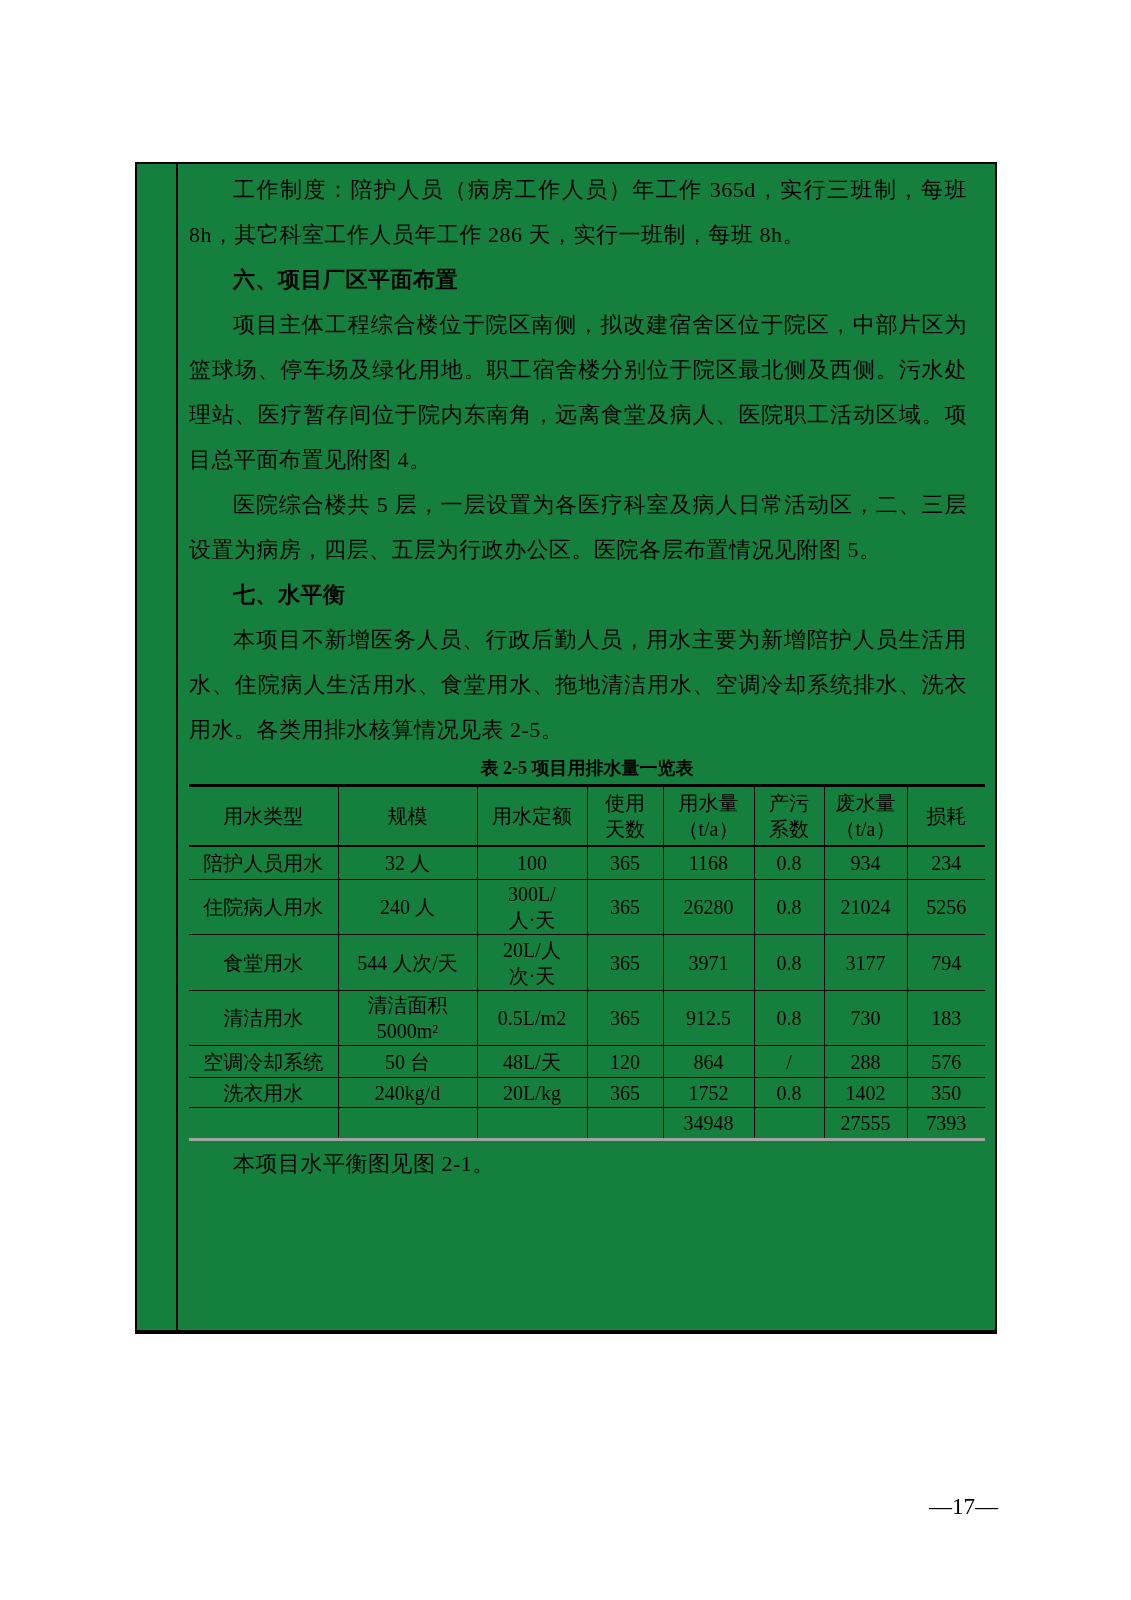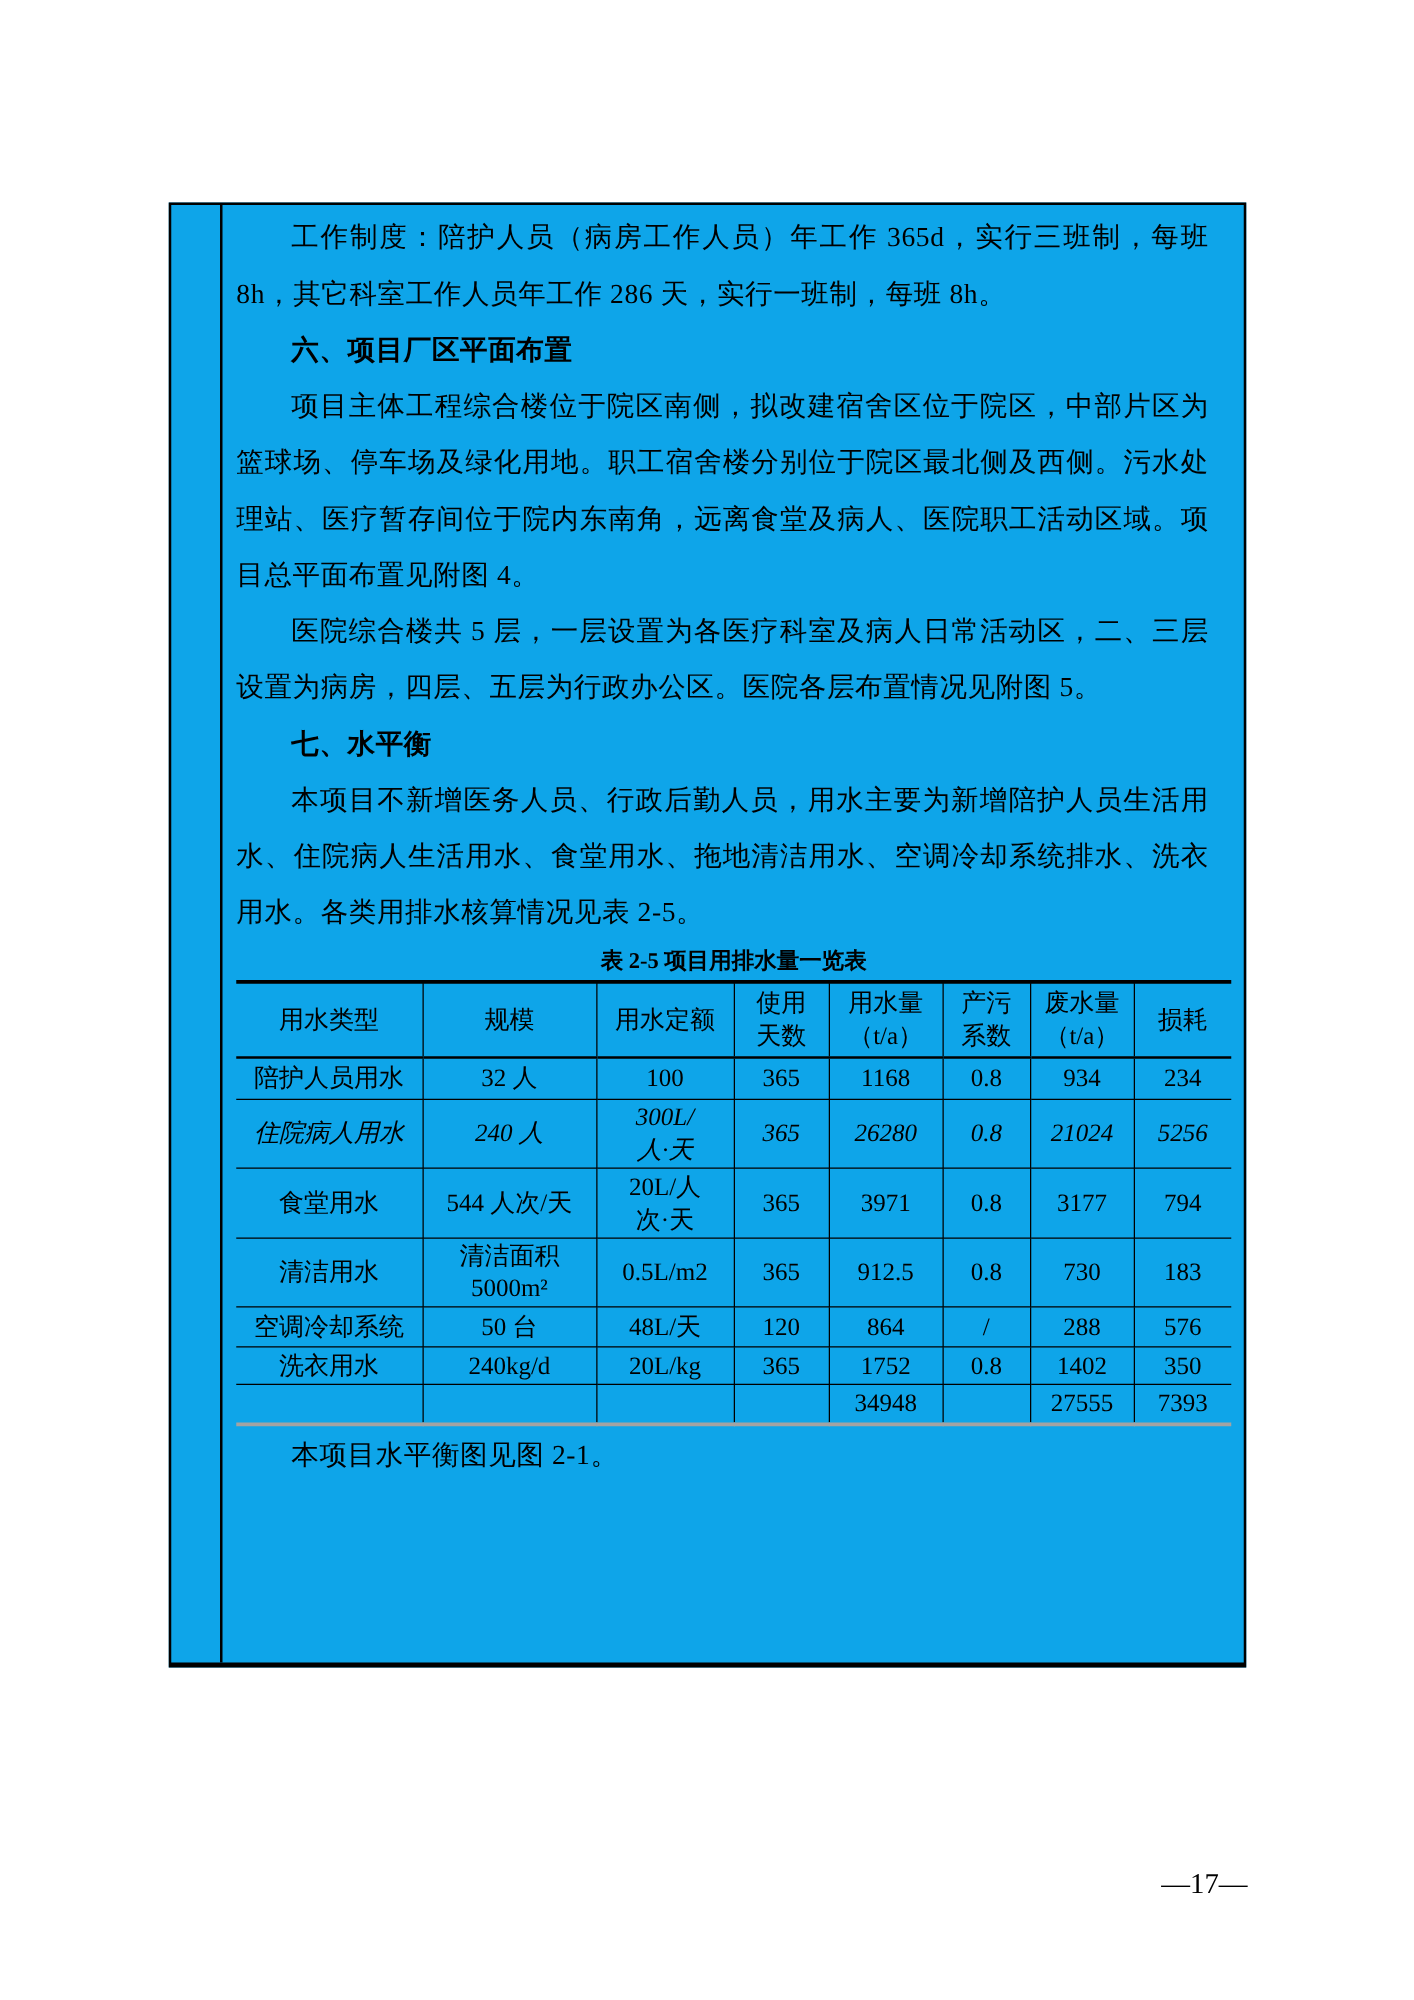--- a/index.html
+++ b/index.html
@@ -11,21 +11,21 @@
     color: #000;
   }
   .page { position: absolute; inset: 0; background: #fff; }
 
   .form-box {
     position: absolute;
     left: 135px; top: 162px;
     width: 862px; height: 1172px;
     border: 2px solid #000;
     border-bottom-width: 4px;
-    background: #0ea5e9;
+    background: #15803d;
   }
   .side-col {
     position: absolute; left: 0; top: 0; bottom: 0;
     width: 41px;
     border-right: 2px solid #000;
   }
   .main-col {
     position: absolute; left: 43px; right: 0; top: 0; bottom: 0;
     padding: 3px 28px 0 9px;
     overflow: hidden;
@@ -71,21 +71,21 @@
     white-space: pre-line;
     line-height: 26px;
     padding: 1px 2px;
     overflow: hidden;
   }
   table.water-table th:first-child, table.water-table td:first-child { border-left: none; }
   table.water-table th:last-child, table.water-table td:last-child { border-right: none; }
   table.water-table thead th { border-bottom: 2px solid #000; }
   thead tr { height: 60px; }
   tbody tr.r1 { height: 34px; }
-  tbody tr.r2 { height: 52px; font-style: italic; }
+  tbody tr.r2 { height: 52px; }
   tbody tr.r3 { height: 56px; }
   tbody tr.r4 { height: 54px; }
   tbody tr.r5 { height: 32px; }
   tbody tr.r6 { height: 30px; }
   tbody tr.r7 { height: 32px; }
 
   .fig-ref { margin-top: 0; }
 
   .page-number {
     position: absolute;

